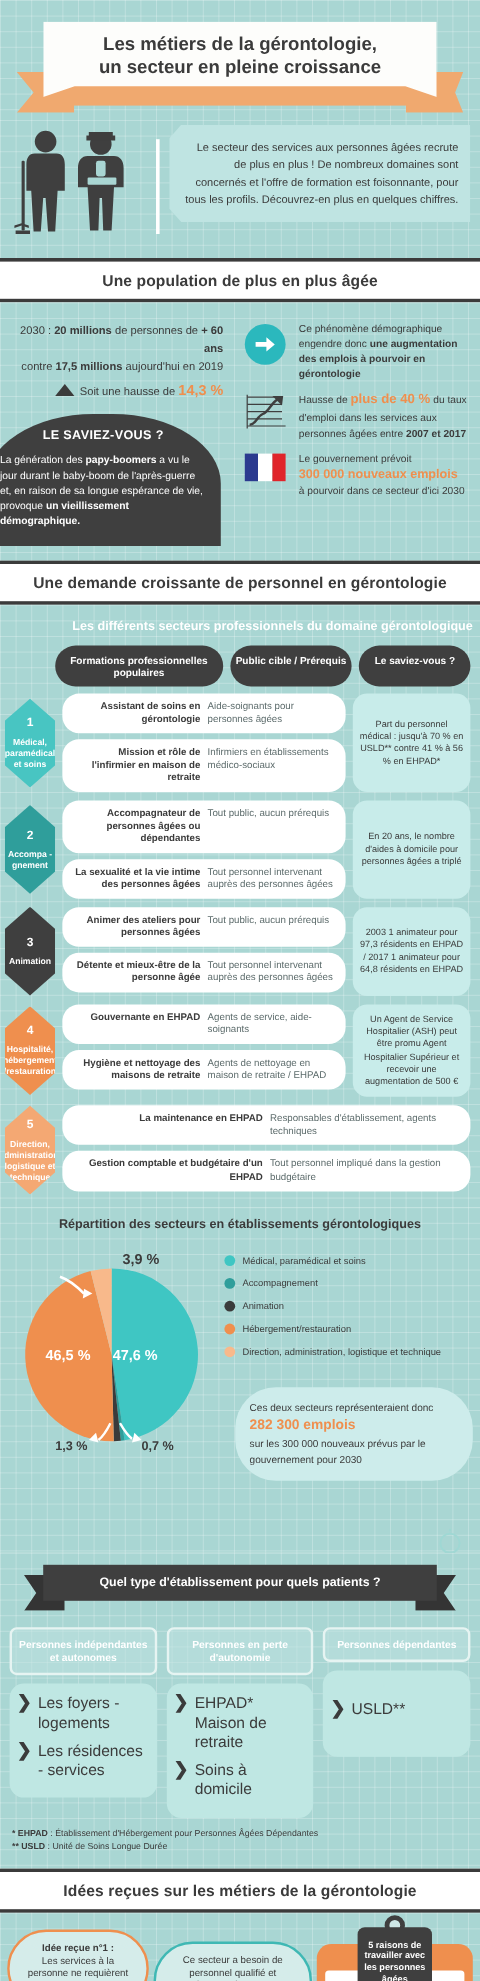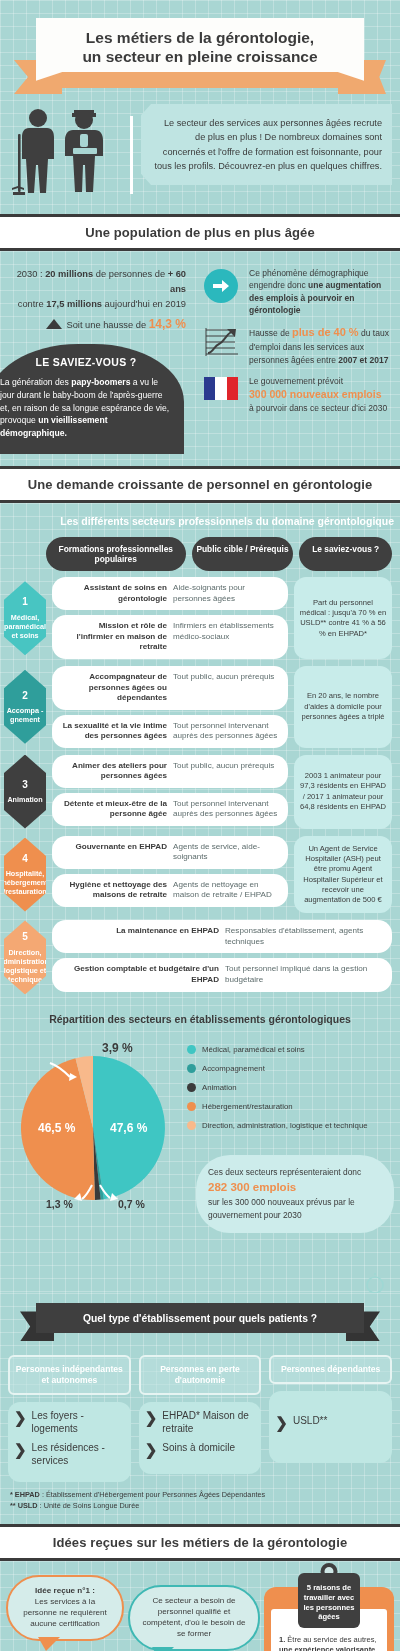--- a/index.html
+++ b/index.html
@@ -143,21 +143,21 @@
   .est-cols { display:flex; gap:8px; padding:0 8px; }
   .est-col { flex:1; }
   .est-head {
     border:2px solid #e6f4f2; border-radius:6px; background:rgba(190,226,224,.55);
     color:#fff; font-size:8.6px; font-weight:bold; text-align:center;
     padding:7px 3px; line-height:1.28; margin-bottom:7px;
   }
   .est-body { background:#bfe7e3; border-radius:12px; padding:8px 6px; min-height:72px;}
   .est-item { display:flex; gap:5px; align-items:flex-start; margin-bottom:7px;}
   .chev { color:#3b3b3b; font-size:15px; font-weight:bold; line-height:1; flex:none;}
-  .est-item span.t { font-size:10px; line-height:1.25; color:#3b3b3b;}
+  .est-item span.t { font-size:13px; line-height:1.25; color:#3b3b3b;}
   .foot-note { padding:8px 10px 6px; font-size:7.3px; line-height:1.5; color:#3b3b3b;}
 
   
   .idees { padding:6px 6px 10px; position:relative; display:flex; gap:4px;}
   .col-a { width:118px; padding-top:8px;}
   .col-b { width:132px; padding-top:18px;}
   .col-c { flex:1; padding-top:6px;}
   .bub-o, .bub-t {
     border-radius:40px; padding:9px 9px; text-align:center; font-size:8.1px;
     line-height:1.35; color:#3b3b3b; position:relative; margin-bottom:24px; background:#d5ecea;
@@ -413,21 +413,21 @@
             </g>
           <path d="M70 44 C62 36, 56 32, 50 30" stroke="#fff" stroke-width="2.2" fill="none"></path>
           <path d="M70 40 l7 4 -8 4z" fill="#fff"></path>
           <path d="M92 152 C88 160, 86 163, 82 166" stroke="#fff" stroke-width="2" fill="none"></path>
           <path d="M80 160 l-6 6 8 2z" fill="#fff"></path>
           <path d="M100 152 C104 159, 106 162, 110 165" stroke="#fff" stroke-width="2" fill="none"></path>
           <path d="M112 160 l6 6 -8 2z" fill="#fff"></path>
         </svg>
         <div class="pie-lab" style="left:102px; top:8px; color:#3b3b3b;">3,9 %</div>
         <div class="pie-lab" style="left:38px; top:88px;">46,5 %</div>
-        <div class="pie-lab" style="left:110px; top:88px;">47,6 %</div>
+        <div class="pie-lab" style="left:94px; top:88px;">47,6 %</div>
         <div class="pie-lab small" style="left:46px; top:165px; font-size:10.5px;">1,3 %</div>
         <div class="pie-lab small" style="left:118px; top:165px; font-size:10.5px;">0,7 %</div>
       </div>
       <div class="legend" id="pie-legend">
           <div class="leg">
             <span class="dot" style="background: rgb(63, 198, 195);"></span>
             <span class="txt">Médical, paramédical et soins</span>
           </div>
           <div class="leg">
             <span class="dot" style="background: rgb(47, 158, 155);"></span>

